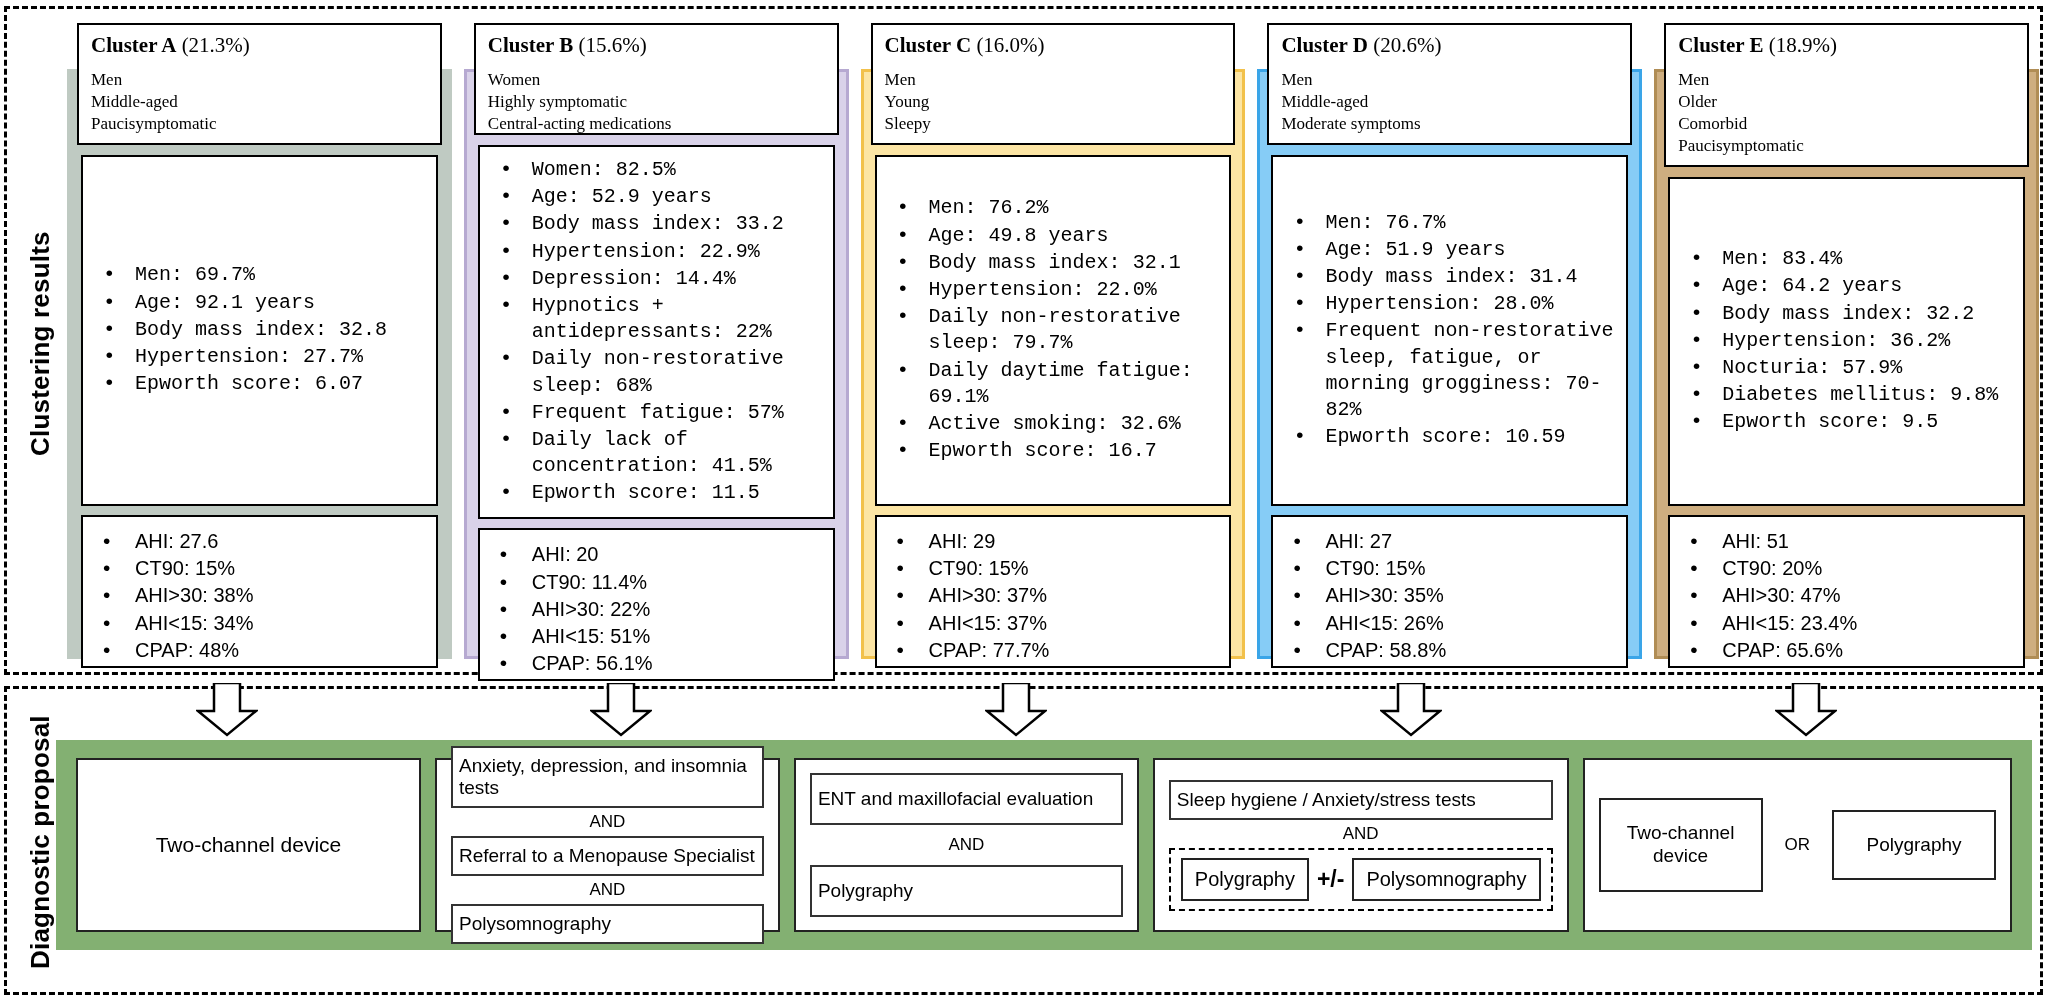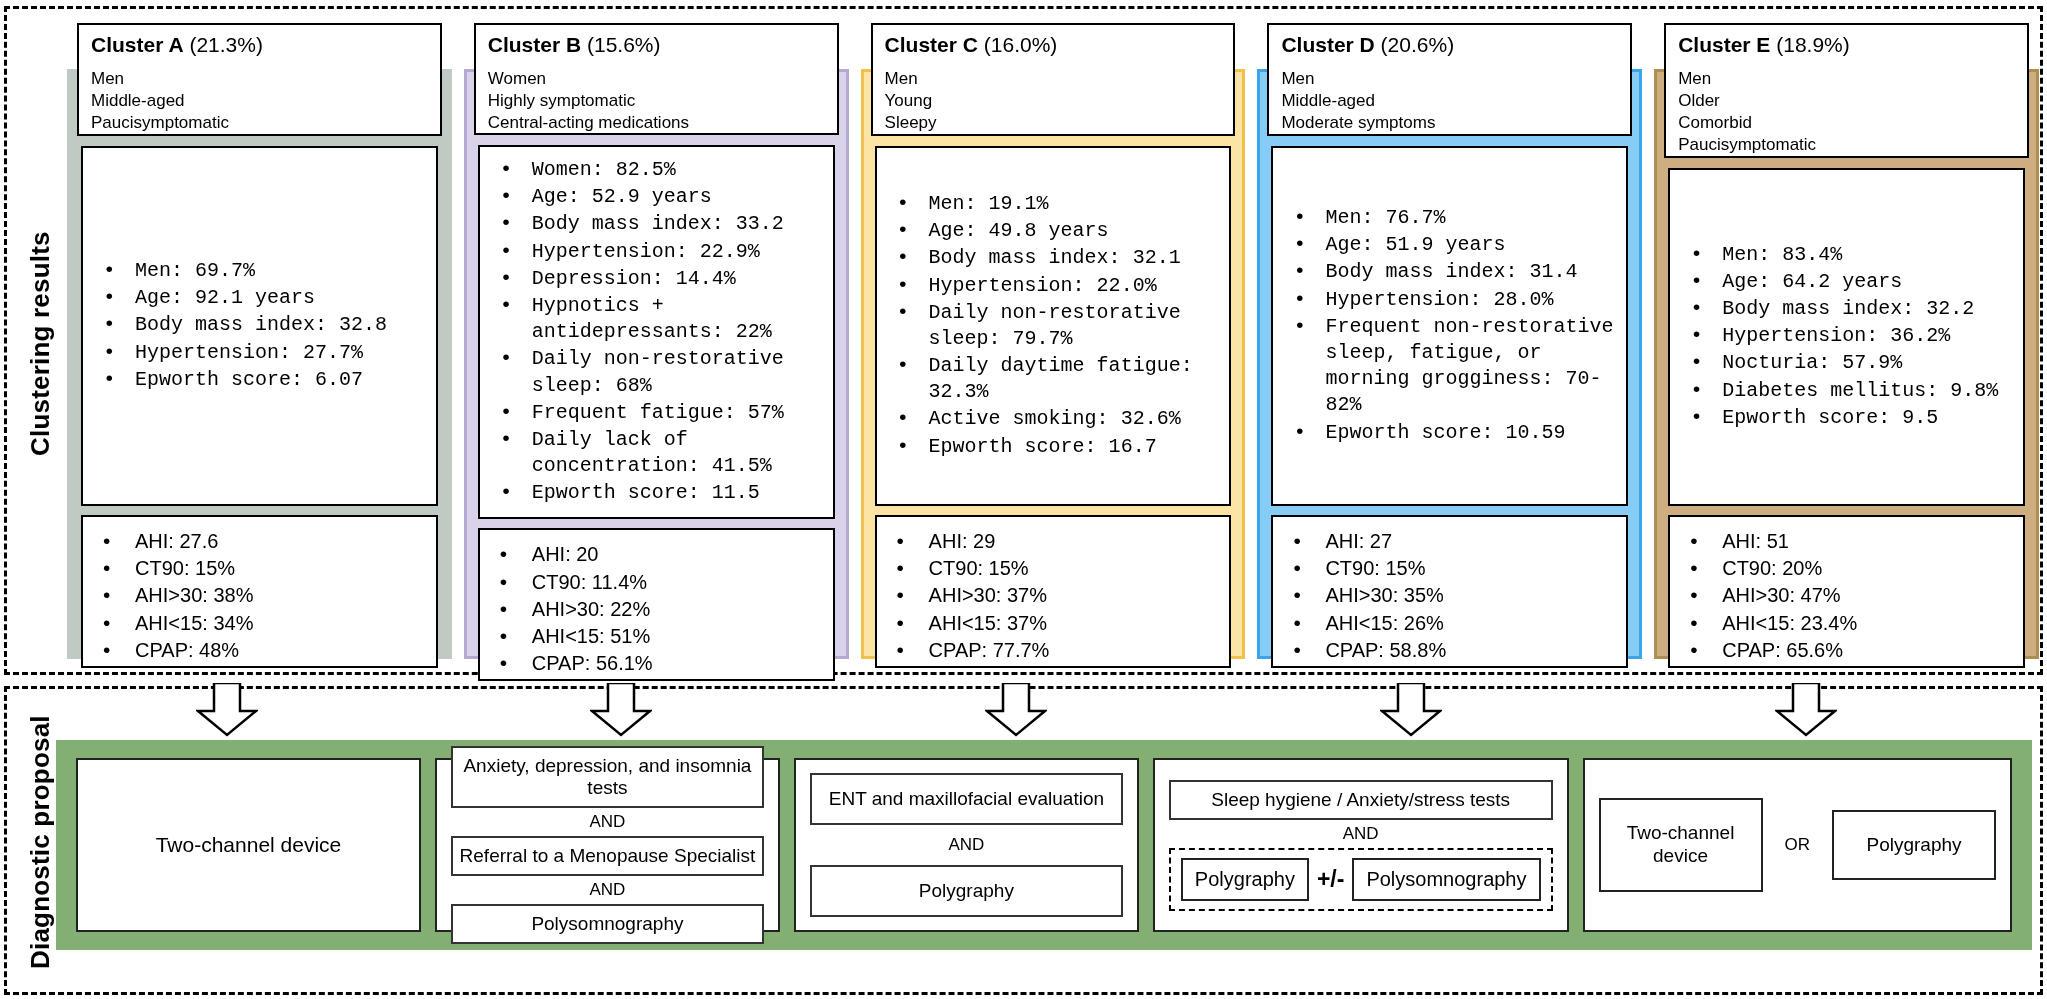--- a/index.html
+++ b/index.html
@@ -17,21 +17,21 @@
   #clustering-label{left:12px;top:10px;width:42px;height:650px;}
   #diagnostic-label{left:12px;top:8px;width:42px;height:290px;}
 
   
   #columns{position:absolute;left:60px;top:14px;width:1972px;height:645px;display:flex;gap:12px;}
   .col{position:relative;flex:1 1 0;display:flex;flex-direction:column;}
   .col-band{position:absolute;left:0;right:0;top:46px;bottom:9px;border-width:3px;border-style:solid;box-sizing:border-box;}
   .col-inner{position:relative;display:flex;flex-direction:column;height:100%;padding:0;}
 
   .box{background:#fff;border:2.5px solid #000;box-sizing:border-box;position:relative;z-index:2;}
-  .head-box{margin:0 10px 0 10px;padding:8px 12px 0 12px;min-height:112px;}
+  .head-box{margin:0 10px 0 10px;padding:8px 12px 8px 12px;min-height:112px;font-family:Liberation Serif, serif;}
   .head-title{font-size:21px;margin-bottom:11px;}
   .head-title b{font-weight:bold;}
   .head-line{font-size:17px;line-height:1.29;}
 
   .mid-box{margin:10px 14px 0 14px;flex:1 1 auto;display:flex;align-items:center;padding:10px 6px 10px 8px;font-family:Liberation Mono, monospace;}
   .low-box{margin:9px 14px 0 14px;padding:11px 6px 2px 8px;}
 
   ul.bullets{list-style:none;margin:0;padding:0;width:100%;}
   ul.bullets li{position:relative;padding-left:44px;font-size:20px;line-height:1.31;margin:0 0 1px 0;}
   ul.bullets li:before{content:"\2022";position:absolute;left:12px;top:-1px;font-size:21px;line-height:1.31;}
@@ -46,21 +46,21 @@
   
   .arrow{position:absolute;width:62px;height:54px;z-index:6;}
   .arrow svg{display:block;}
 
   
   #green{position:absolute;left:56px;top:740px;width:1976px;height:210px;background:#83b072;}
   #green-row{position:absolute;left:0;top:0;width:100%;height:100%;display:flex;gap:14px;padding:18px 20px;box-sizing:border-box;}
   .dx-card{flex:1 1 0;background:#fff;border:2.5px solid #222;box-sizing:border-box;
     display:flex;flex-direction:column;align-items:center;justify-content:center;padding:8px 14px;}
   .dx-line{border:2px solid #333;background:#fff;width:100%;box-sizing:border-box;
-    text-align:center;font-size:19px;padding:7px 6px;}
+    font-size:19px;padding:7px 6px;}
   .dx-op{font-size:17px;padding:4px 0;}
   .dx-plain{font-size:21px;}
   .dx-dashed{border:2.5px dashed #000;width:100%;box-sizing:border-box;display:flex;align-items:center;
     justify-content:center;gap:8px;padding:8px 10px;}
   .dx-chip{border:2px solid #222;background:#fff;text-align:center;font-size:20px;padding:8px 12px;}
   .dx-pm{font-size:23px;font-weight:bold;}
   .dx-ore{display:flex;align-items:center;justify-content:center;gap:22px;width:100%;}
   .dx-boxe{border:2.5px solid #222;background:#fff;text-align:center;font-size:19px;
     padding:22px 10px;width:140px;line-height:1.2;}
 </style>
@@ -152,26 +152,26 @@
             <div class="head-title">
               <b>Cluster C</b>
               <span>(16.0%)</span>
             </div>
             <div class="head-line">Men</div>
             <div class="head-line">Young</div>
             <div class="head-line">Sleepy</div>
           </div>
           <div class="box mid-box">
             <ul class="bullets">
-              <li>Men: 19.1%</li>
+              <li>Men: 76.2%</li>
               <li>Age: 49.8 years</li>
               <li>Body mass index: 32.1</li>
               <li>Hypertension: 22.0%</li>
               <li>Daily non-restorative sleep: 79.7%</li>
-              <li>Daily daytime fatigue: 32.3%</li>
+              <li>Daily daytime fatigue: 69.1%</li>
               <li>Active smoking: 32.6%</li>
               <li>Epworth score: 16.7</li>
             </ul>
           </div>
           <div class="box low-box">
             <ul class="bullets">
               <li>AHI: 29</li>
               <li>CT90: 15%</li>
               <li>AHI&gt;30: 37%</li>
               <li>AHI&lt;15: 37%</li>

